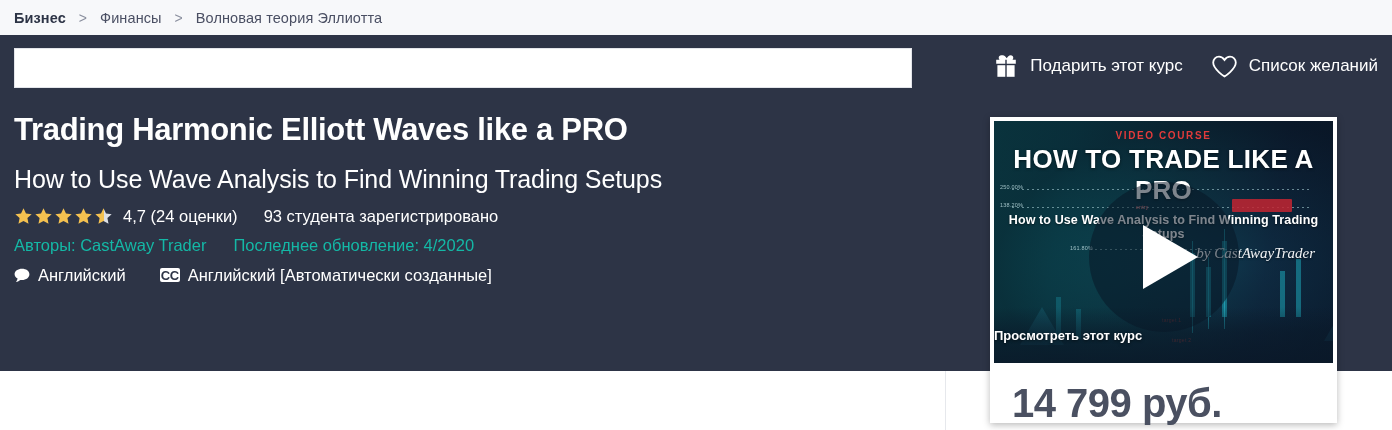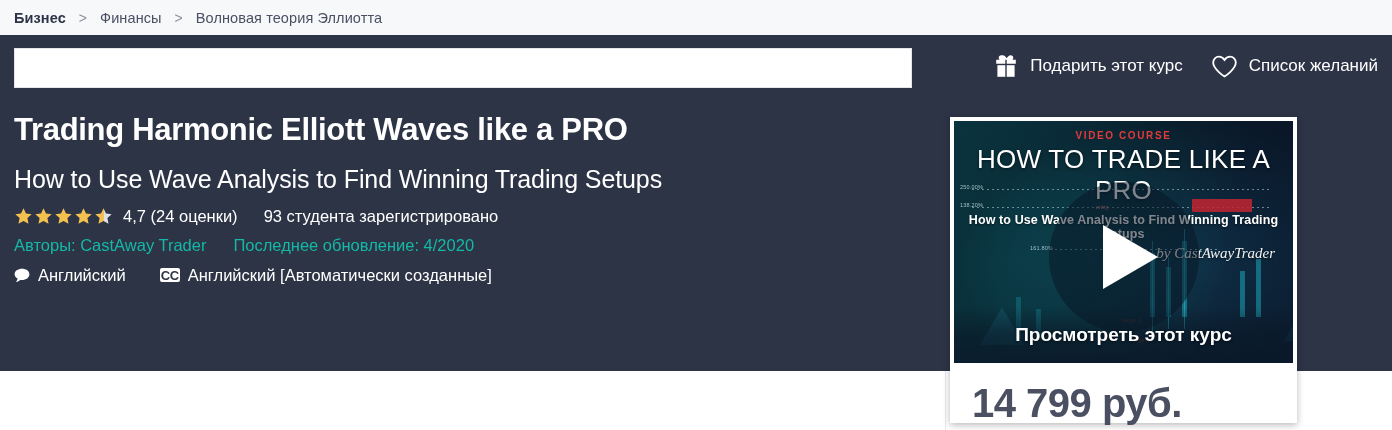--- a/index.html
+++ b/index.html
@@ -79,21 +79,21 @@
   .cc-badge{
     display:inline-flex;align-items:center;justify-content:center;
     width:20px;height:14px;background:#ffffff;color:#2d3446;
     border-radius:2px;font-size:13px;font-weight:bold;
     letter-spacing:-0.3px;
   }
   .lang-gap{display:inline-block;width:18px;}
 
   
   .buy-card{
-    position:absolute;left:950px;top:117px;width:347px;
+    position:absolute;left:990px;top:117px;width:347px;
     background:#ffffff;
     box-shadow:0 2px 7px rgba(0,0,0,.28);
     z-index:5;
   }
   .thumb{
     position:relative;
     margin:4px;height:242px;overflow:hidden;
     background:linear-gradient(100deg,#0e8f86 0%,#0d7b7a 22%,#10484f 52%,#102438 78%,#0d1c2e 100%);
   }
   .thumb-vignette{
@@ -102,21 +102,21 @@
   }
   .thumb-txt{
     position:absolute;left:0;right:0;top:9px;text-align:center;
     color:#ffffff;
   }
   .vc{
     font-size:10px;font-weight:bold;letter-spacing:1.6px;color:#e23b3b;
   }
   .h2l{
     margin-top:3px;
-    font-size:26px;font-weight:normal;letter-spacing:.3px;
+    font-size:26px;font-weight:bold;letter-spacing:.3px;
     text-shadow:0 1px 3px rgba(0,0,0,.5);
   }
   .h2s{
     margin-top:7px;
     font-size:12.5px;font-weight:bold;letter-spacing:.1px;
     text-shadow:0 1px 2px rgba(0,0,0,.5);
   }
   .byline{
     position:absolute;right:18px;top:124px;
     font-family:"Liberation Serif", serif;
@@ -150,23 +150,23 @@
     border-radius:50%;background:rgba(8,22,36,.52);
   }
   .play-tri{
     position:absolute;left:50%;top:56%;
     width:0;height:0;margin-left:-21px;margin-top:-32px;
     border-top:32px solid transparent;border-bottom:32px solid transparent;
     border-left:55px solid #ffffff;
   }
   .watch-bar{
     position:absolute;left:0;right:0;bottom:0;height:56px;
-    display:flex;align-items:center;justify-content:center;
+    display:flex;align-items:center;justify-content:flex-start;
     background:linear-gradient(to bottom,rgba(10,24,40,0) 0%,rgba(10,24,40,.55) 45%,rgba(10,24,40,.8) 100%);
-    color:#ffffff;font-size:19px;font-weight:bold;
+    color:#ffffff;font-size:13px;font-weight:bold;
     text-shadow:0 1px 3px rgba(0,0,0,.6);
     cursor:pointer;
   }
   .price-wrap{
     padding:16px 20px 0 22px;
   }
   .price{
     font-size:40px;font-weight:bold;color:#4a5061;letter-spacing:-.5px;
     line-height:1;
   }

